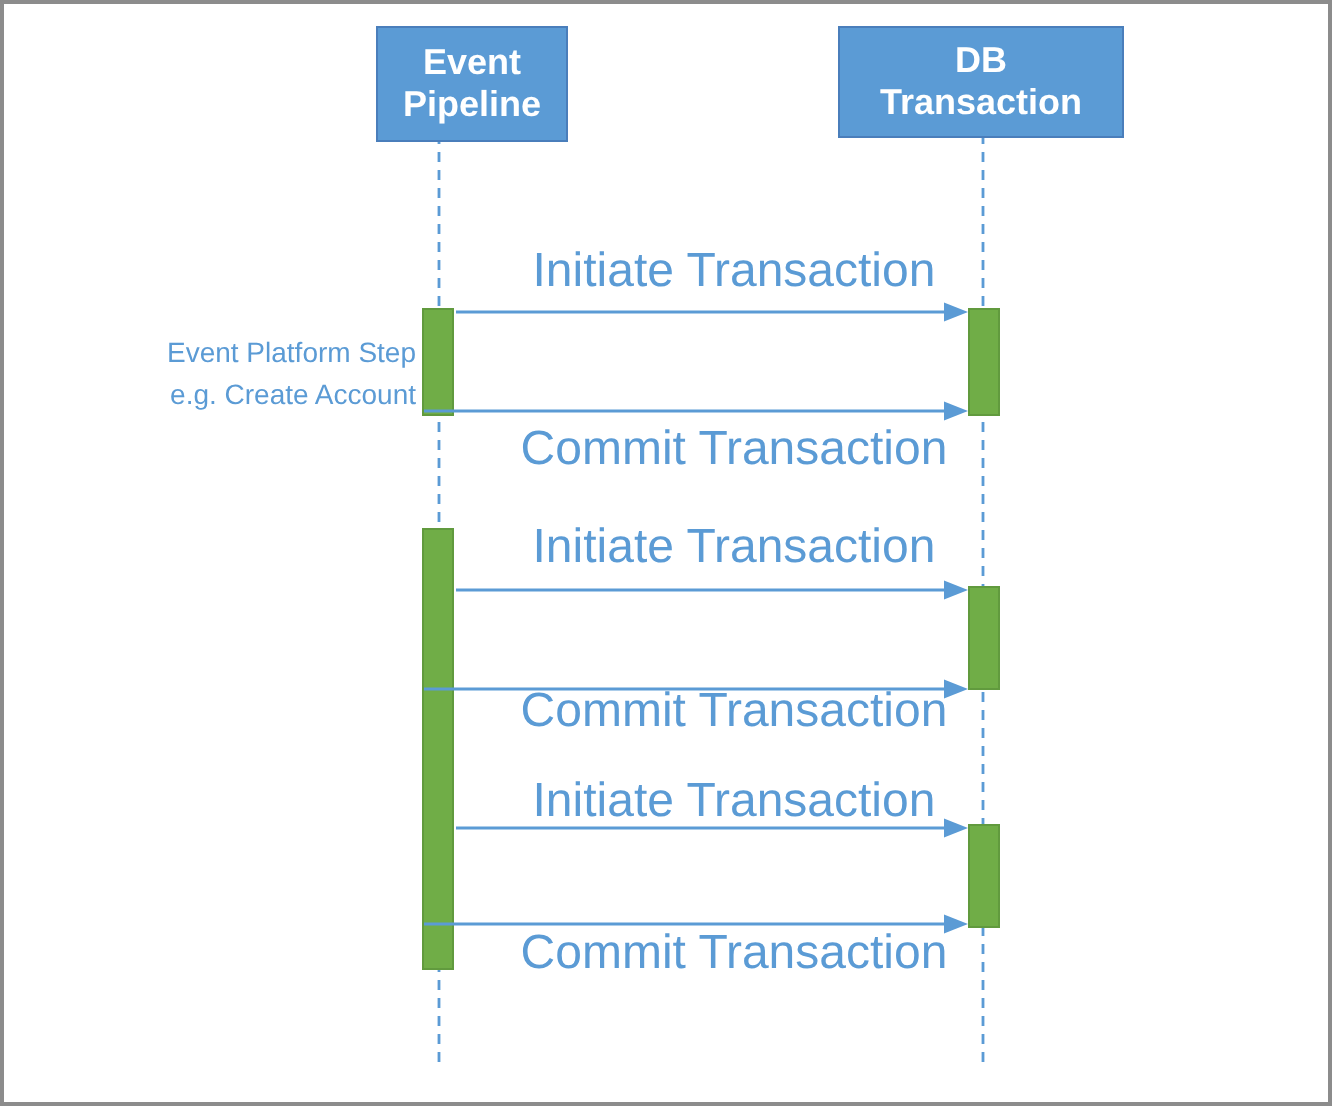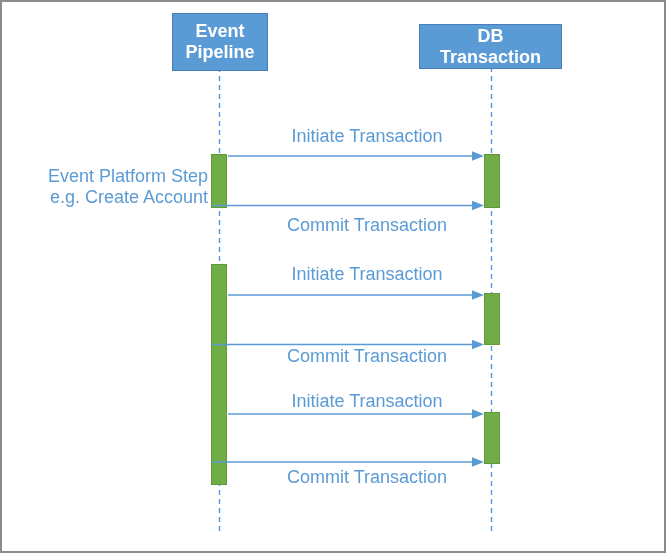--- a/index.html
+++ b/index.html
@@ -26,43 +26,43 @@
   .mhead{fill:var(--accent-blue);stroke:none;}
   .actor{
     position:absolute;
     background:var(--accent-blue);
     border:1px solid var(--box-border);
     box-sizing:border-box;
     color:#fff;font-weight:bold;font-size:18px;line-height:21px;
     display:flex;align-items:center;justify-content:center;text-align:center;
     white-space:pre-line;
   }
-  #actor-ep{left:170px;top:11px;width:96px;height:58px;}
-  #actor-db{left:417px;top:22px;width:143px;height:45px;}
+  #actor-ep{left:186px;top:11px;width:96px;height:58px;}
+  #actor-db{left:417px;top:11px;width:143px;height:56px;}
   .bar{
     position:absolute;width:16px;
     background:var(--activation-green);
     border:1px solid var(--activation-border);
     box-sizing:border-box;
   }
   #bar-ep1{left:209px;top:152px;height:54px;}
   #bar-ep2{left:209px;top:262px;height:221px;}
   #bar-db1{left:482px;top:152px;height:54px;}
   #bar-db2{left:482px;top:291px;height:52px;}
   #bar-db3{left:482px;top:410px;height:52px;}
   .msg{
     position:absolute;left:245px;width:240px;
-    text-align:center;font-size:18px;line-height:22px;
+    text-align:center;font-size:24px;line-height:22px;
     color:var(--text-blue);
   }
   #msg1{top:123px}#msg2{top:212px}#msg3{top:261px}
   #msg4{top:343px}#msg5{top:388px}#msg6{top:464px}
   .annot{
     position:absolute;text-align:right;
-    font-size:18px;line-height:21px;color:var(--text-blue);
+    font-size:14px;line-height:21px;color:var(--text-blue);
     white-space:pre-line;
   }
   #annot1{left:10px;top:164px;width:196px;}
   #annot2{left:10px;top:261px;width:193px;}
 </style>
 </head>
 <body>
 
 <div id="canvas">
 

